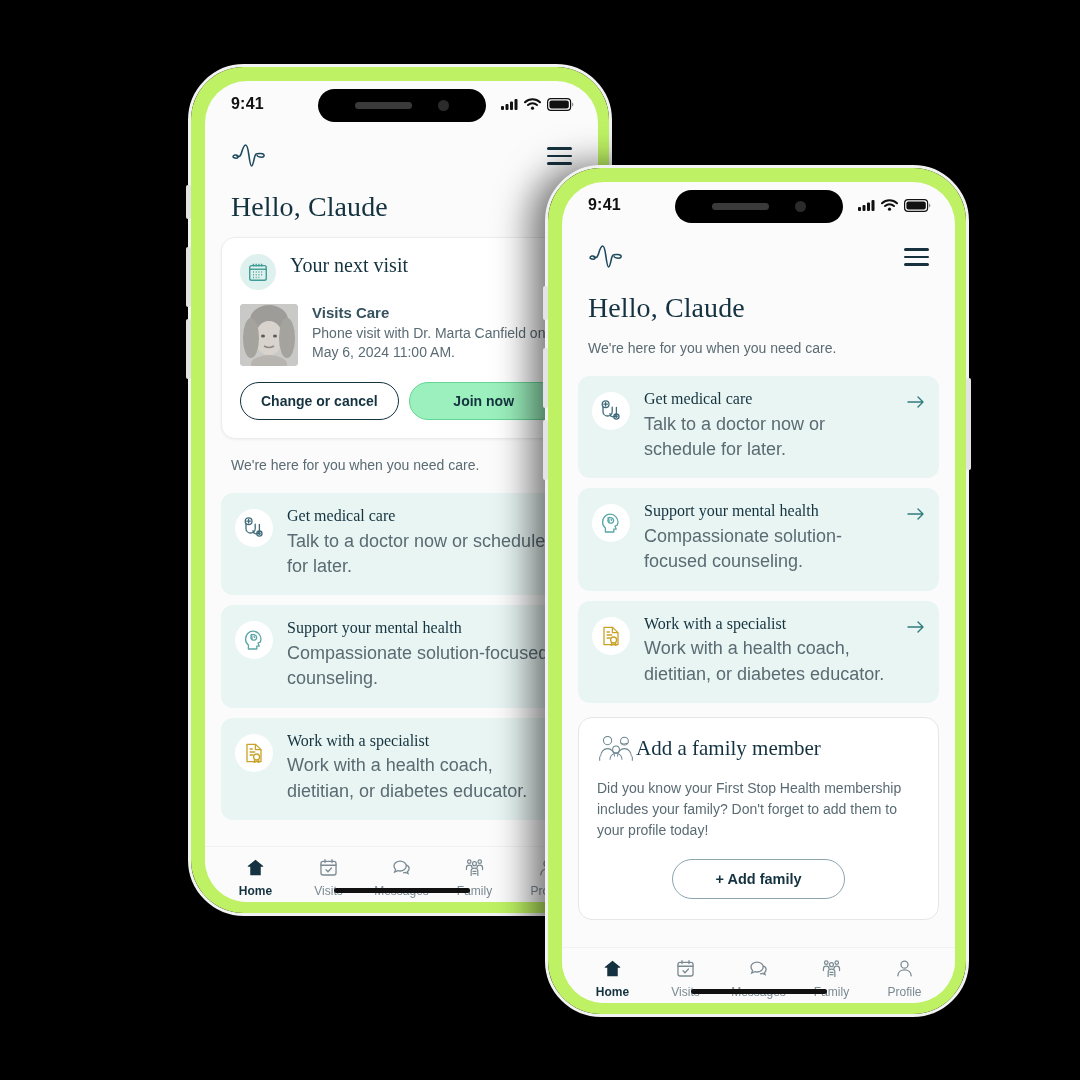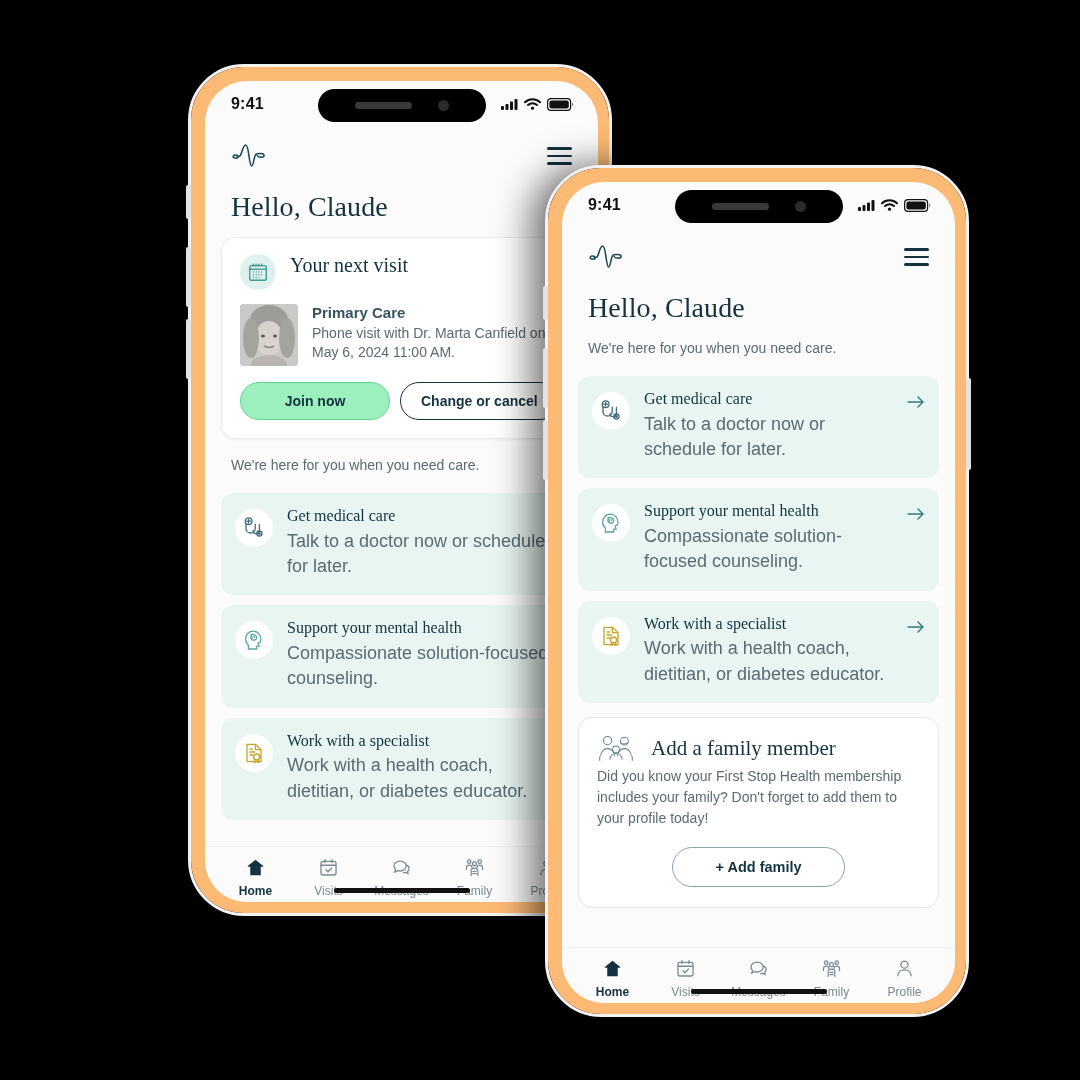--- a/index.html
+++ b/index.html
@@ -14,21 +14,21 @@
   
   .phone {
     position: absolute;
     background: #0b0b0b;
     border: 3px solid #f2f2f2;
     overflow: visible;
   }
   .phone .bezel {
     position: absolute; inset: 0;
     border-radius: inherit;
-    background: #fdba74;
+    background: #bef264;
     overflow: hidden;
   }
   .screen {
     position: absolute;
     background: #fbfbfb;
     overflow: hidden;
   }
   .side-btn {
     position: absolute;
     background: #e3e3e3;
@@ -159,23 +159,23 @@
   }
   .svc-desc { font-size: 18px; color: #5a6b73; line-height: 1.4; }
   .svc-arrow { flex: 0 0 18px; color: #2f7c7c; font-size: 17px; margin-top: 5px; }
 
   
   .fam-card {
     margin: 14px 16px 0 16px;
     background: #fff; border: 1px solid #e4e6e7; border-radius: 14px;
     padding: 16px 18px 20px 18px;
   }
-  .fam-head { display: flex; align-items: center; gap: 16px; }
+  .fam-head { display: flex; align-items: center; gap: 1px; }
   .fam-title { font-family: "Liberation Serif", serif; font-size: 21px; color: #14323f; }
-  .fam-body { font-size: 14px; color: #5a6b73; line-height: 1.5; margin-top: 2px; }
+  .fam-body { font-size: 14px; color: #5a6b73; line-height: 1.5; margin-top: 14px; }
   .fam-btnwrap { display: flex; justify-content: center; margin-top: 18px; }
   .btn-addfam {
     background: #fff; border: 1.6px solid #8ba4ad; color: #14323f;
     border-radius: 999px; padding: 11px 42px; font-size: 14.5px; font-weight: 700;
     cursor: pointer; font-family: "Liberation Sans", sans-serif;
   }
 
   
   .tabbar {
     position: absolute; left: 0; right: 0; bottom: 0;
@@ -284,27 +284,27 @@
                   <ellipse cx="29" cy="34" rx="14" ry="17" fill="#d8d3cd"></ellipse>
                   <ellipse cx="11" cy="34" rx="8" ry="20" fill="#a5a39e"></ellipse>
                   <ellipse cx="47" cy="34" rx="8" ry="20" fill="#a5a39e"></ellipse>
                   <ellipse cx="23" cy="32" rx="2" ry="1.6" fill="#5c5a57"></ellipse>
                   <ellipse cx="35" cy="32" rx="2" ry="1.6" fill="#5c5a57"></ellipse>
                   <path d="M24 42q5 3 10 0" stroke="#8d8a86" stroke-width="1.6" fill="none"></path>
                   <ellipse cx="29" cy="60" rx="18" ry="9" fill="#b8b5b0"></ellipse>
                 </svg>
               </span>
               <span class="nv-info">
-                <div class="nv-spec">Primary Care</div>
+                <div class="nv-spec">Visits Care</div>
                 <div class="nv-when">Phone visit with Dr. Marta Canfield on May 6, 2024 11:00 AM.</div>
               </span>
             </div>
             <div class="nv-btns">
+              <span class="btn btn-change">Change or cancel</span>
               <span class="btn btn-join">Join now</span>
-              <span class="btn btn-change">Change or cancel</span>
             </div>
           </div>
 
           <div class="subline" style="padding-top:18px;">We're here for you when you need care.</div>
 
           <div class="svc">
             <span class="svc-ico">
               <svg width="24" height="24" viewBox="0 0 24 24" fill="none" stroke="#3f6a7a" stroke-width="1.3" stroke-linecap="round">
                 <circle cx="6.6" cy="5.2" r="3.4"></circle>
                   <path d="M6.6 3.4v3.6M4.8 5.2h3.6"></path>

